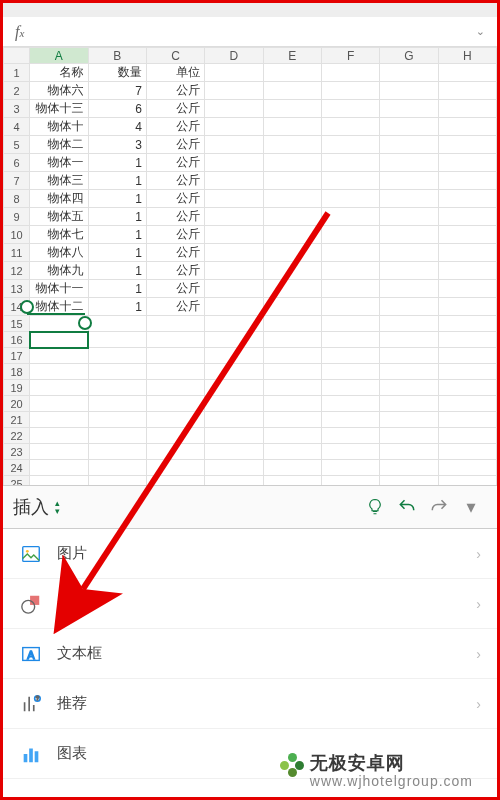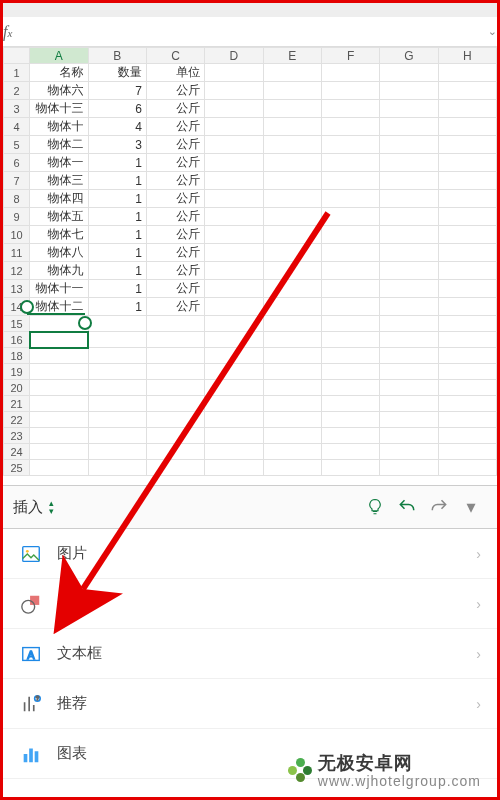--- a/index.html
+++ b/index.html
@@ -1,51 +1,51 @@
 <!DOCTYPE html>
 <html><head>
 <meta charset="utf-8">
 <style>
 * { box-sizing: border-box; margin: 0; padding: 0; }
 body { width: 500px; height: 800px; font-family: -apple-system, "Segoe UI", Arial, sans-serif; font-size: 13px; color: #333; background: #fff; position: relative; overflow: hidden; border: 3px solid #e40000; }
 .statusbar { height: 14px; background: #eee; }
-.fx-bar { display: flex; align-items: center; height: 30px; border-bottom: 1px solid #ddd; padding: 0 0; }
+.fx-bar { display: flex; align-items: center; height: 30px; border-bottom: 1px solid #ddd; padding: 0 12px; }
 .fx-label { font-family: "Times New Roman", serif; font-style: italic; font-size: 16px; color: #666; flex: 0 0 auto; }
 .fx-input { flex: 1; margin-left: 10px; }
 .fx-chevron { color: #888; font-size: 11px; }
 .sheet { position: relative; height: 438px; overflow: hidden; background: #fff; }
 table { border-collapse: collapse; width: 100%; table-layout: fixed; }
 th, td { border: 1px solid #e0e0e0; height: 16px; font-weight: normal; font-size: 12px; overflow: hidden; white-space: nowrap; }
 th { background: #f3f3f3; color: #555; text-align: center; }
 th.rowhdr { width: 26px; font-size: 11px; }
 th.colhdr { width: 58px; }
 th.selected { background: #d0e8d0; color: #107c41; }
 td { padding: 0 4px; }
 .al-l { text-align: right; }
 .al-r { text-align: right; }
 .sel-cell { background: #fff; outline: 2px solid #107c41; outline-offset: -1px; }
 .drag-handles { position: absolute; left: 24px; top: 258px; pointer-events: none; }
 .dh-line { width: 58px; height: 0; border-top: 2px solid #107c41; position: absolute; top: 8px; }
 .dh-circle { width: 14px; height: 14px; border: 2px solid #107c41; border-radius: 50%; background: #fff; position: absolute; }
 .dh-c1 { left: -7px; top: -5px; }
 .dh-c2 { left: 51px; top: 11px; }
 .toolbar { display: flex; align-items: center; height: 44px; border-top: 1px solid #ccc; border-bottom: 1px solid #ccc; padding: 0 10px; background: #fafafa; }
-.tb-label { font-size: 15px; color: #333; }
+.tb-label { font-size: 18px; color: #333; }
 .tb-stepper { display: flex; flex-direction: column; margin-left: 6px; color: #107c41; font-size: 9px; line-height: 8px; }
 .tb-spacer { flex: 1; }
 .tb-icon { width: 32px; text-align: center; color: #107c41; }
 .tb-icon svg, .menu-icon svg, .chart-svg { display: block; margin: 0 auto; }
 .tb-more { color: #888; font-size: 18px; }
 .menu { background: #fff; }
 .menu-item { display: flex; align-items: center; height: 50px; padding: 0 16px; border-bottom: 1px solid #f0f0f0; }
 .menu-icon { width: 24px; height: 24px; margin-right: 14px; display: flex; align-items: center; justify-content: center; }
 .menu-label { flex: 1; font-size: 15px; color: #444; }
 .menu-chevron { color: #bbb; font-size: 14px; }
 .arrow-overlay { position: absolute; left: 0; top: 0; width: 500px; height: 800px; pointer-events: none; z-index: 50; }
-.watermark { position: absolute; right: 16px; bottom: 8px; display: flex; align-items: center; z-index: 60; }
+.watermark { position: absolute; right: 24px; bottom: 8px; display: flex; align-items: flex-start; z-index: 60; }
 .wm-logo { width: 28px; height: 28px; position: relative; margin-right: 4px; }
 .wm-dot { width: 9px; height: 9px; border-radius: 50%; position: absolute; }
 .wm-text { font-size: 18px; font-weight: bold; color: #3a3a3a; letter-spacing: 1px; }
 .wm-sub { font-size: 14px; color: #888; letter-spacing: 1px; margin-top: -2px; }
 </style>
 </head>
 <body>
 
 <div class="statusbar"></div>
 
@@ -232,20 +232,31 @@
           <td></td>
           <td></td>
           <td></td>
           <td></td>
           <td></td>
           <td></td>
         </tr>
         <tr>
           <th class="rowhdr">16</th>
           <td class="sel-cell"></td>
+          <td></td>
+          <td></td>
+          <td></td>
+          <td></td>
+          <td></td>
+          <td></td>
+          <td></td>
+        </tr>
+        <tr>
+          <th class="rowhdr">17</th>
+          <td></td>
           <td></td>
           <td></td>
           <td></td>
           <td></td>
           <td></td>
           <td></td>
           <td></td>
         </tr>
         <tr>
           <th class="rowhdr">18</th>

